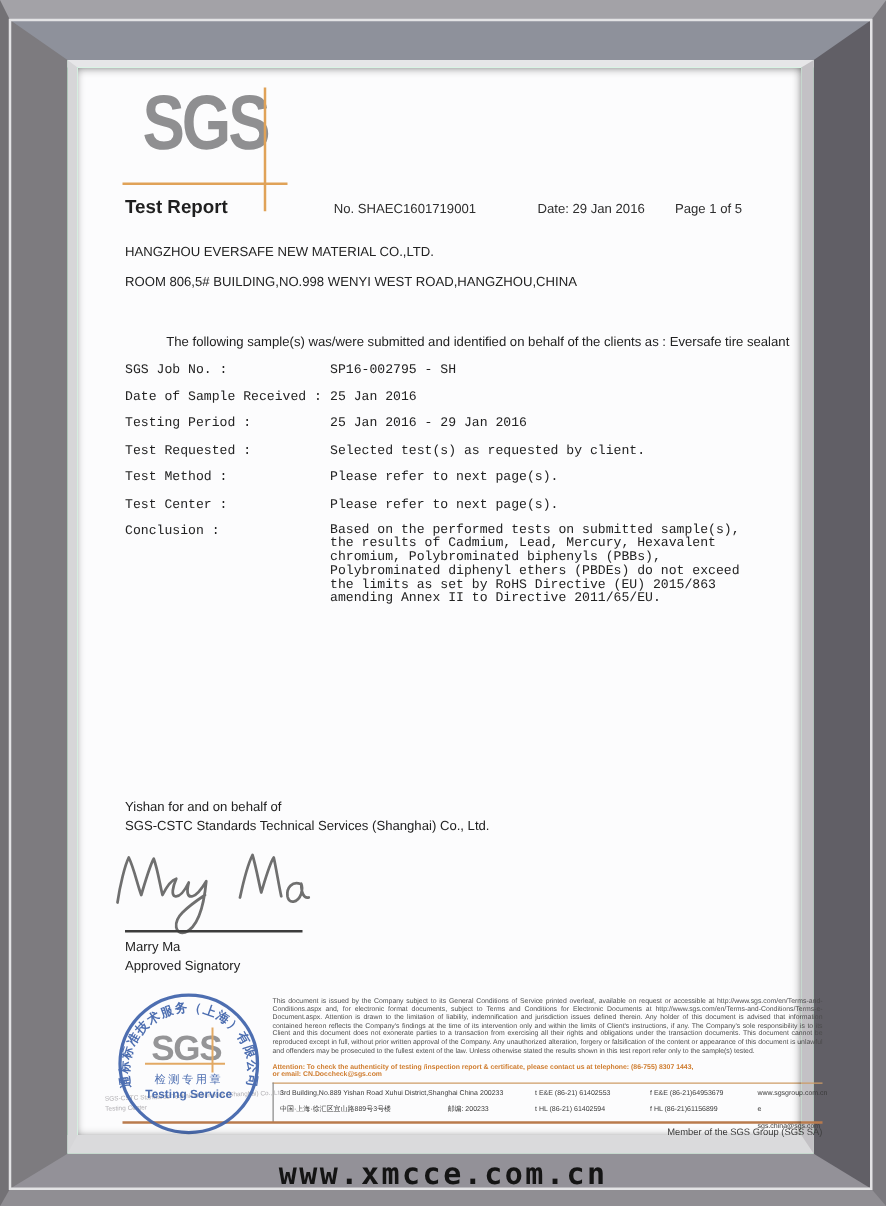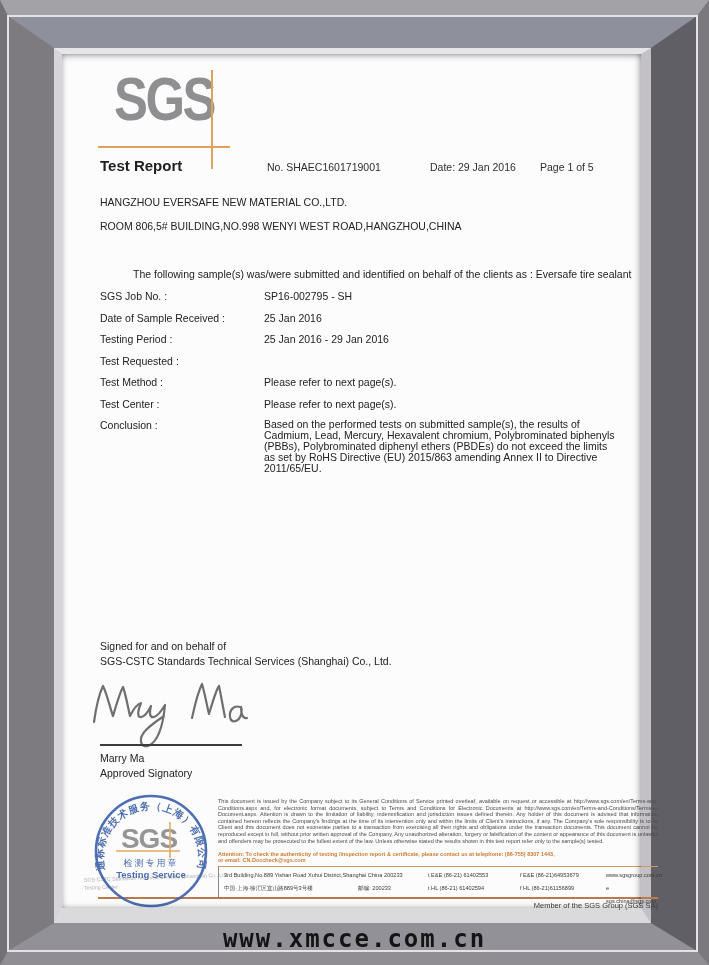--- a/index.html
+++ b/index.html
@@ -29,21 +29,21 @@
   
   .title{left:38px;top:103px;font-size:15px;font-weight:bold;color:#1f1f1f;}
   .rep-no{left:205px;top:107px;font-size:10.5px;text-align:right;}
   .rep-date{left:368px;top:107px;font-size:10.5px;}
   .rep-page{left:478px;top:107px;font-size:10.5px;}
 
   .client{left:38px;top:136px;font-size:10.5px;line-height:24px;color:#222;}
   .intro{left:38px;top:214px;font-size:10.5px;color:#222;margin-left:33px;}
 
   .fields{left:38px;top:236px;width:516px;font-size:10.5px;color:#222;}
-  .frow{display:flex;margin-bottom:8.5px;line-height:13px;}
+  .frow{display:flex;margin-bottom:8.5px;line-height:13px;font-family:Liberation Mono, monospace;}
   .flabel{width:164px;flex:none;}
   .fvalue{flex:1;}
   .frow.concl .fvalue{line-height:11px;max-width:398px;}
 
   .signed{left:38px;top:585px;font-size:10.5px;line-height:15px;color:#222;}
   .sig-svg{left:26px;top:616px;}
   .sig-line{left:38px;top:690px;width:142px;height:2px;background:#3c3c3c;}
   .sig-name{left:38px;top:697px;font-size:10.5px;line-height:15px;color:#222;}
 
   
@@ -104,37 +104,38 @@
             <div class="frow">
               <span class="flabel">Date of Sample Received :</span>
               <span class="fvalue">25 Jan 2016</span>
             </div>
             <div class="frow">
               <span class="flabel">Testing Period :</span>
               <span class="fvalue">25 Jan 2016 - 29 Jan 2016</span>
             </div>
             <div class="frow">
               <span class="flabel">Test Requested :</span>
+              <span class="fvalue">Selected test(s) as requested by client.</span>
             </div>
             <div class="frow">
               <span class="flabel">Test Method :</span>
               <span class="fvalue">Please refer to next page(s).</span>
             </div>
             <div class="frow">
               <span class="flabel">Test Center :</span>
               <span class="fvalue">Please refer to next page(s).</span>
             </div>
             <div class="frow concl">
               <span class="flabel">Conclusion :</span>
               <span class="fvalue">Based on the performed tests on submitted sample(s), the results of Cadmium, Lead, Mercury, Hexavalent chromium, Polybrominated biphenyls (PBBs), Polybrominated diphenyl ethers (PBDEs) do not exceed the limits as set by RoHS Directive (EU) 2015/863 amending Annex II to Directive 2011/65/EU.</span>
             </div>
           </div>
 
           <div class="abs signed">
-            <div>Signed for and on behalf of</div>
+            <div>Yishan for and on behalf of</div>
             <div>SGS-CSTC Standards Technical Services (Shanghai) Co., Ltd.</div>
           </div>
 
           <svg class="abs sig-svg" width="200" height="80" viewBox="0 0 200 80">
             <g fill="none" stroke="#6f6f6f" stroke-width="2.2" stroke-linecap="round" stroke-linejoin="round">
               <path d="M6,52 C8,38 12,22 15,16 C19,24 22,38 25,46 C28,36 32,22 35,17 C38,25 40,38 42,46 C45,40 49,34 53,33 C50,40 49,46 52,47 C56,48 60,42 63,36 C61,44 62,48 66,47 C70,46 74,40 77,35 C75,56 70,72 60,76 C52,78 50,68 58,60 C63,55 70,50 76,46"></path>
               <path d="M104,48 C107,34 111,20 114,14 C117,24 119,36 121,44 C124,34 128,20 131,16 C133,25 135,38 137,47"></path>
               <path d="M152,37 C146,35 141,40 142,47 C143,53 150,53 153,45 C154,41 154,39 153,37 C153,44 155,49 159,48"></path>
             </g>
           </svg>

